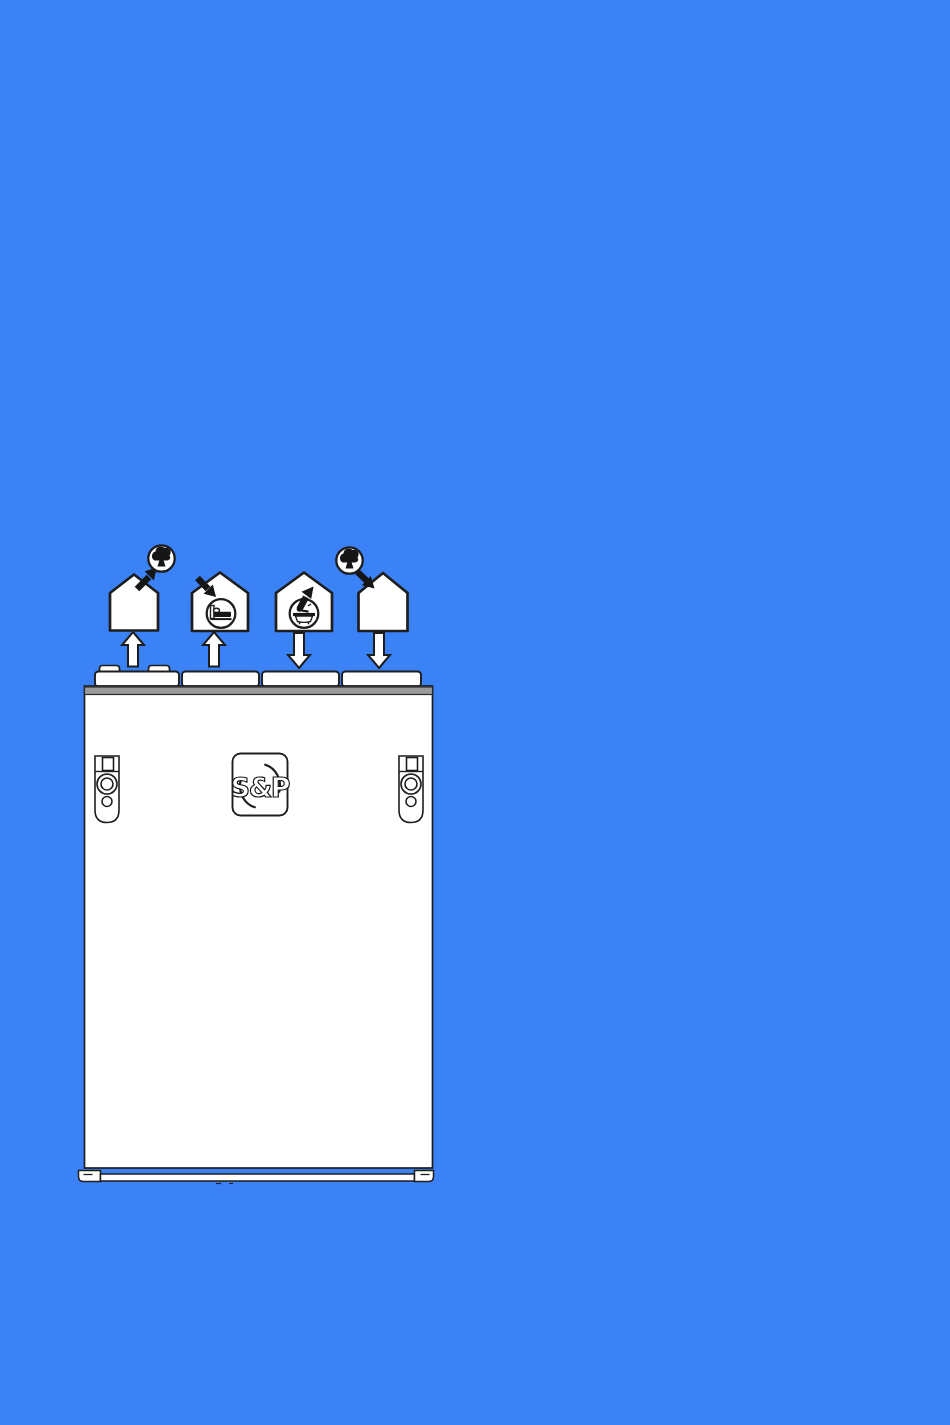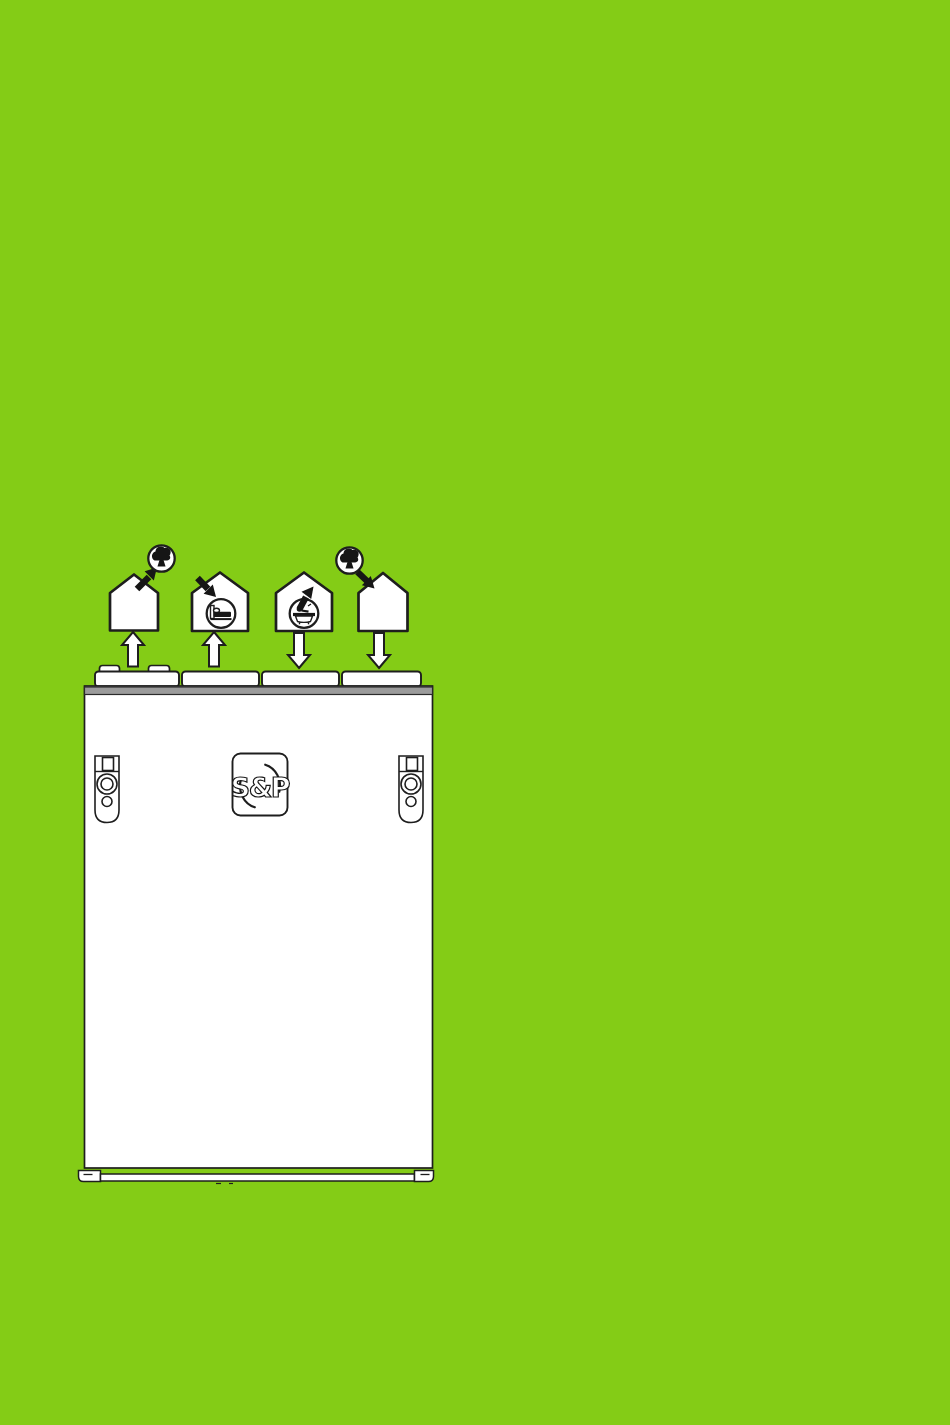--- a/index.html
+++ b/index.html
@@ -1,16 +1,16 @@
 <!DOCTYPE html>
 <html><head>
 <meta charset="utf-8">
 <style>
   html,body{margin:0;padding:0;background:#ffffff;}
-  .page{position:relative;width:950px;height:1425px;background:#84cc16;overflow:hidden;
+  .page{position:relative;width:950px;height:1425px;background:#3b82f6;overflow:hidden;
         font-family:"DejaVu Sans", sans-serif;}
   .diagram-svg{position:absolute;left:0;top:0;width:950px;height:1425px;display:block;}
   .ln{stroke:#1e1e1e;fill:#ffffff;}
   .solid{fill:#161616;stroke:none;}
   .thinln{stroke:#1e1e1e;fill:none;}
   text.logo{font-family:"DejaVu Sans", sans-serif;font-weight:bold;font-size:27px;
             letter-spacing:-1.5px;fill:#ffffff;stroke:#161616;stroke-width:1.2px;}
 </style>
 </head>
 <body>

